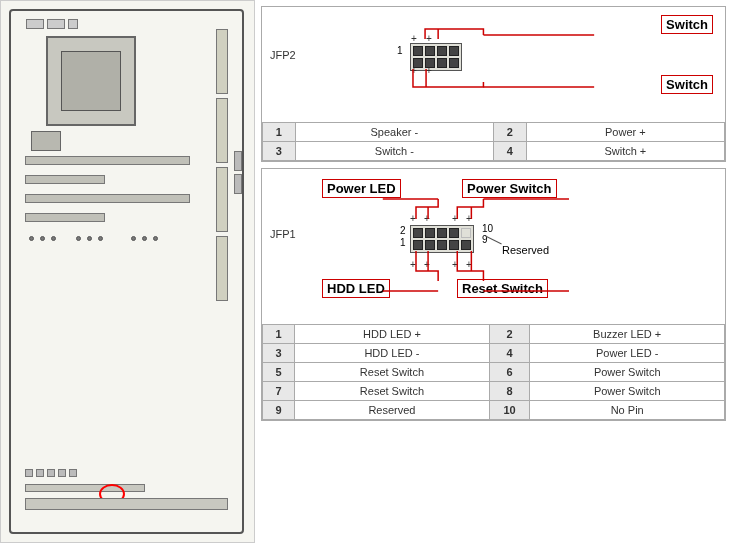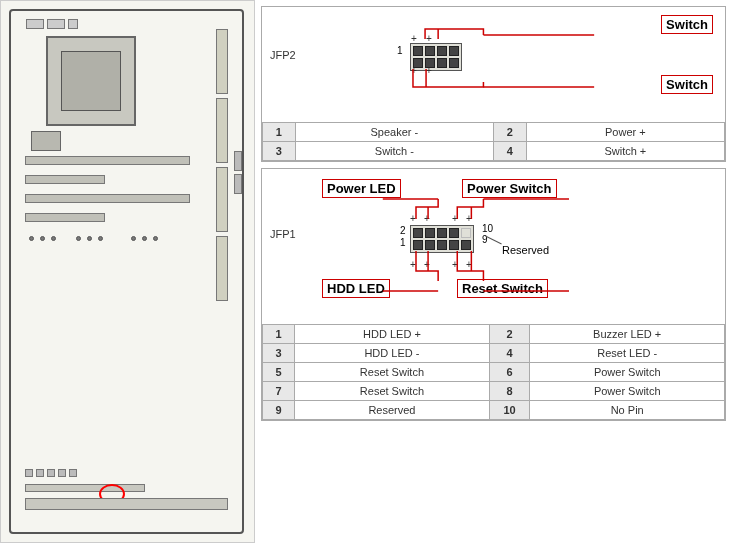--- a/index.html
+++ b/index.html
@@ -363,21 +363,21 @@
           <tr>
         <td class="num">1</td>
         <td class="val">HDD LED +</td>
         <td class="num">2</td>
         <td class="val">Buzzer LED +</td>
       </tr>
       <tr>
         <td class="num">3</td>
         <td class="val">HDD LED -</td>
         <td class="num">4</td>
-        <td class="val">Reset LED -</td>
+        <td class="val">Power LED -</td>
       </tr>
       <tr>
         <td class="num">5</td>
         <td class="val">Reset Switch</td>
         <td class="num">6</td>
         <td class="val">Power Switch</td>
       </tr>
       <tr>
         <td class="num">7</td>
         <td class="val">Reset Switch</td>

